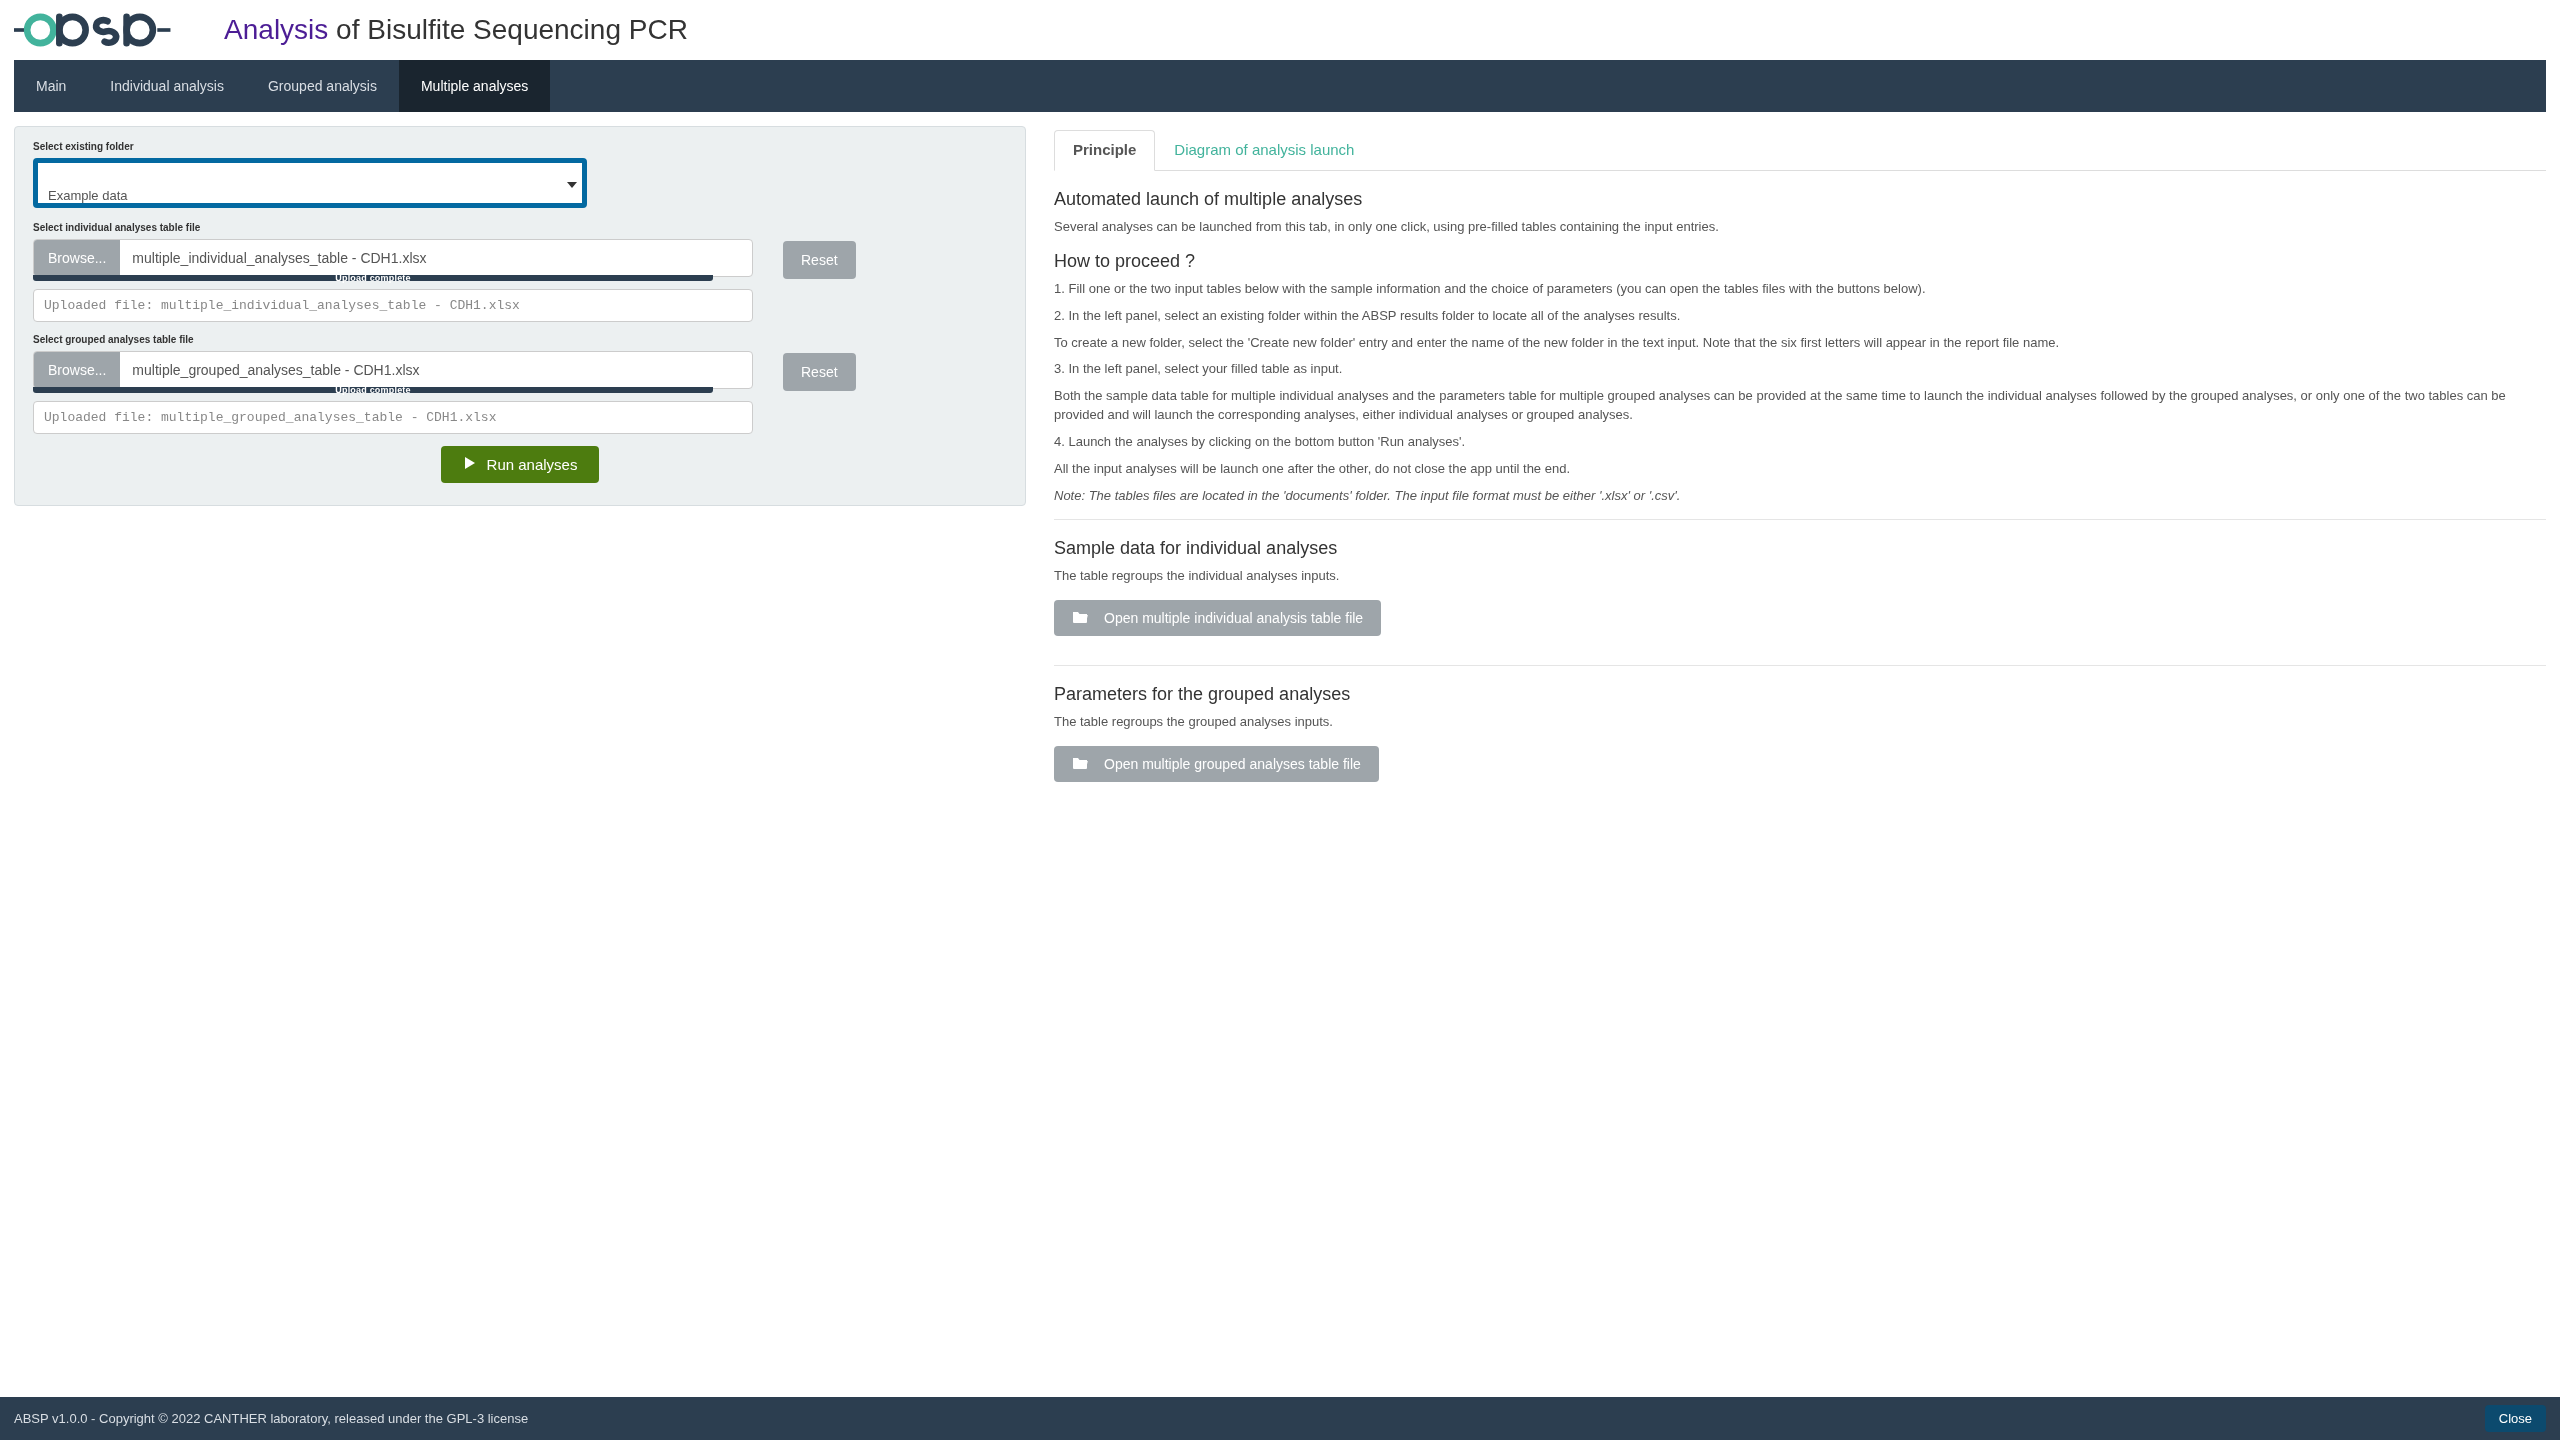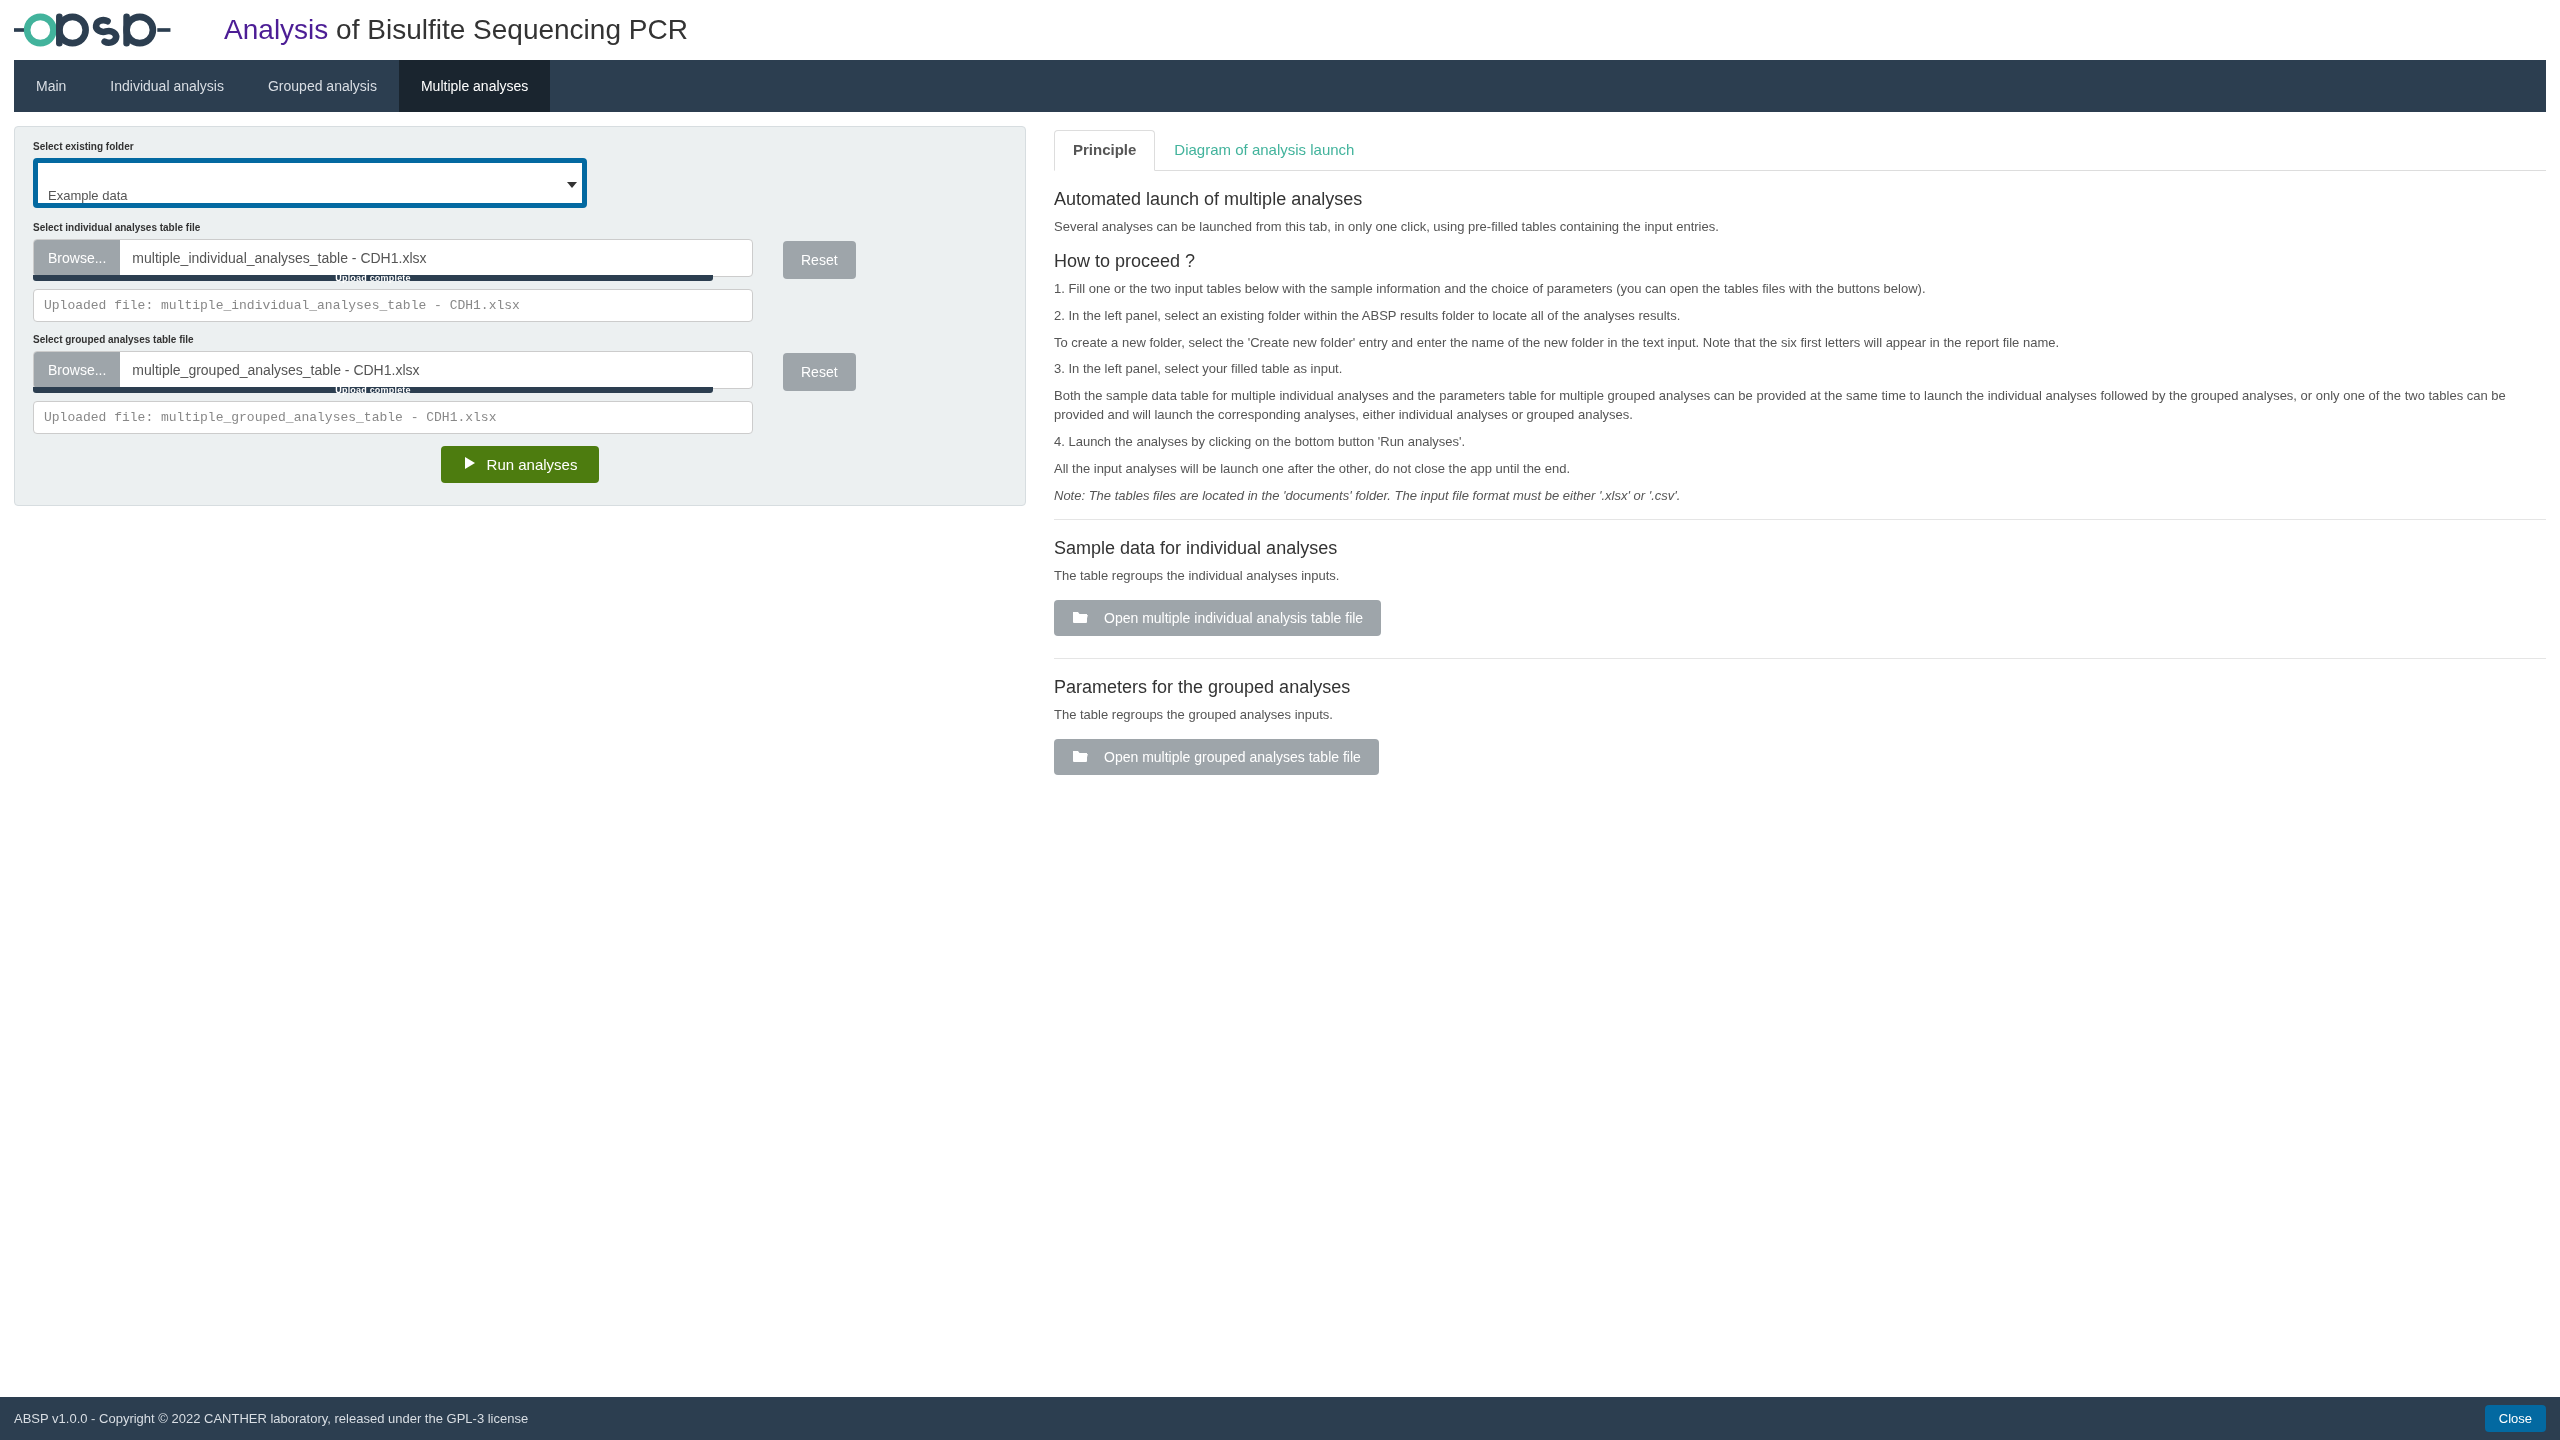--- a/index.html
+++ b/index.html
@@ -46,25 +46,25 @@
   .tab-strip { display: flex; border-bottom: 1px solid #ddd; margin-bottom: 18px; }
   .right-tab { padding: 10px 18px 12px 18px; font-size: 15px; cursor: pointer; color: #42b39c; border: 1px solid transparent; border-bottom: none; margin-bottom: -1px; border-radius: 4px 4px 0 0; }
   .right-tab.active { color: #555; font-weight: 600; border-color: #ddd; background: #fff; border-bottom: 1px solid #fff; }
 
   .right-h { font-size: 18px; font-weight: 500; color: #333; margin-top: 4px; margin-bottom: 8px; }
   .right-p { font-size: 13px; color: #555; margin-bottom: 14px; line-height: 1.45; }
   .right-p.tight { margin-bottom: 8px; }
   .right-hr { border: none; border-top: 1px solid #e5e5e5; margin: 10px 0 18px 0; }
   .right-p.italic { font-style: italic; }
 
-  .action-btn { background: #9ea5aa; color: #fff; border: none; border-radius: 4px; padding: 10px 18px; font-size: 14px; display: inline-flex; align-items: center; gap: 16px; cursor: pointer; margin-top: 6px; margin-bottom: 12px; }
+  .action-btn { background: #9ea5aa; color: #fff; border: none; border-radius: 4px; padding: 10px 18px; font-size: 14px; display: inline-flex; align-items: center; gap: 16px; cursor: pointer; margin-top: 6px; margin-bottom: 19px; }
 
   
   .footer-bar { background: #2c3e50; color: #d9dee4; display: flex; align-items: center; justify-content: space-between; padding: 8px 14px; font-size: 13px; }
-  .close-btn { background: #0369a1; color: #fff; border: none; border-radius: 4px; padding: 6px 14px; font-size: 13px; cursor: pointer; }
+  .close-btn { background: #0c4a6e; color: #fff; border: none; border-radius: 4px; padding: 6px 14px; font-size: 13px; cursor: pointer; }
 </style>
 </head>
 <body>
 
 <div class="header-bar">
   <div class="logo-wrap">
     <svg viewBox="0 0 260 60" width="216" height="50">
       <line x1="0" y1="30" x2="16" y2="30" stroke="#2c3e50" stroke-width="5"></line>
 
       <circle cx="36" cy="30" r="18" fill="none" stroke="#42b39c" stroke-width="9"></circle>

